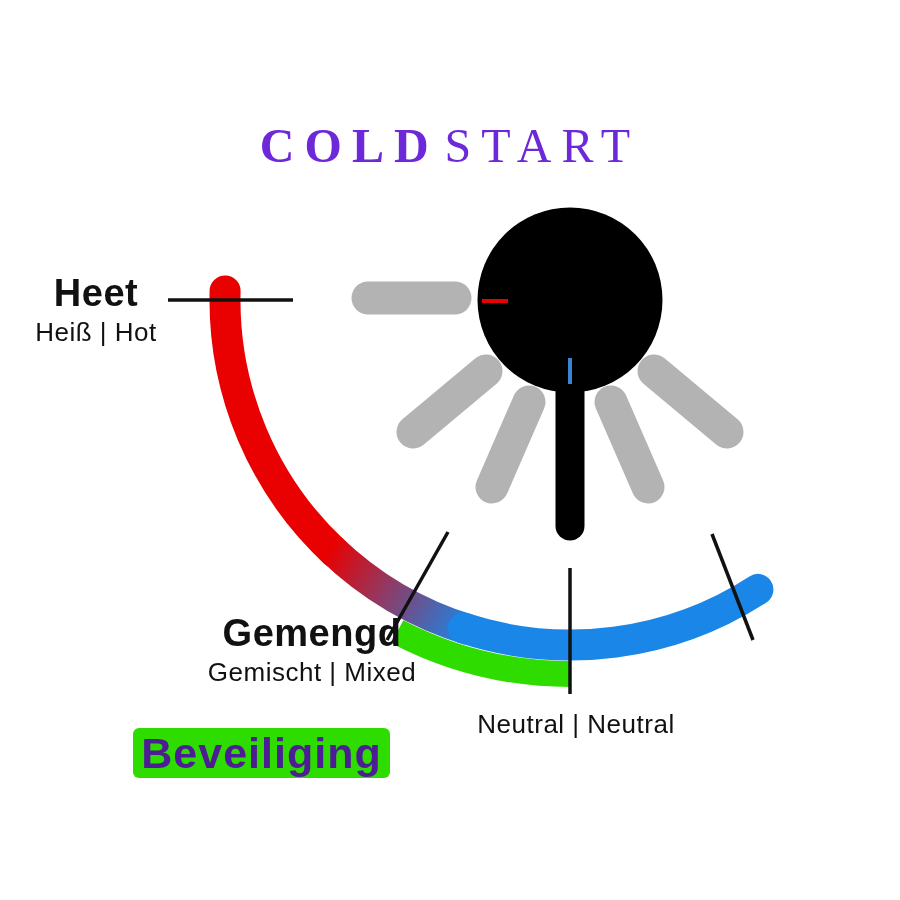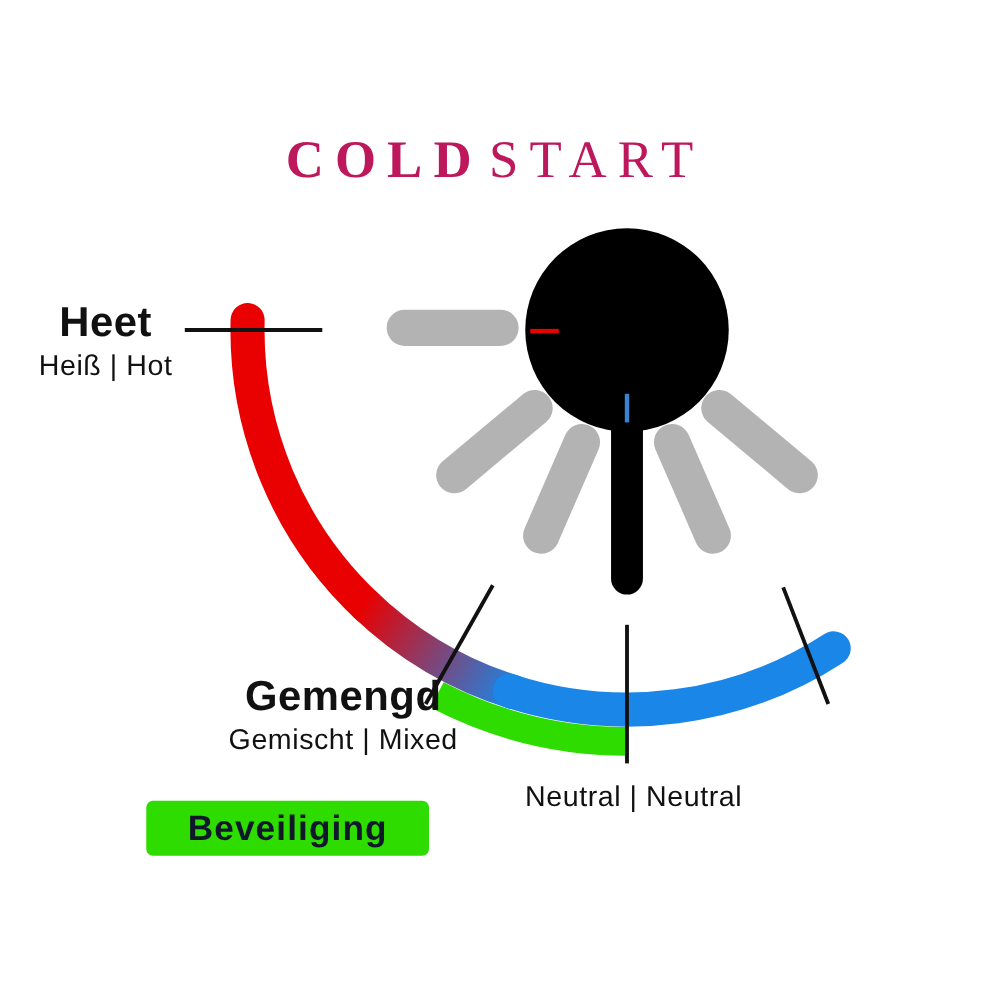--- a/index.html
+++ b/index.html
@@ -10,21 +10,21 @@
     overflow:hidden;
     font-family:"Liberation Sans", sans-serif;
   }
   .title{
     position:absolute;
     top:118px;left:0;width:900px;
     text-align:center;
     font-family:"Liberation Serif","DejaVu Serif",serif;
     font-size:48px;
     letter-spacing:.21em;
-    color:#be185d;
+    color:#6d28d9;
     white-space:nowrap;
   }
   .t-bold{font-weight:700;}
   .t-light{font-weight:400;margin-left:.12em;}
   svg.diagram{position:absolute;left:0;top:0;}
   .label{
     position:absolute;
     transform:translateX(-50%);
     text-align:center;
     color:#111;
@@ -39,22 +39,22 @@
   .label-cold{left:781px;top:642px;}
   .safety{
     position:absolute;
     left:133px;top:728px;
     width:257px;height:50px;
     background:#2fdc00;
     border-radius:6px;
     display:flex;align-items:center;justify-content:center;
   }
   .safety span{
-    color:#0f172a;
-    font-size:32px;
+    color:#4c1d95;
+    font-size:43px;
     font-weight:700;
     letter-spacing:1px;
   }
 </style>
 </head>
 <body>
 
 <div class="stage">
 
   <div class="title"><span class="t-bold">COLD</span><span class="t-light">START</span></div>

